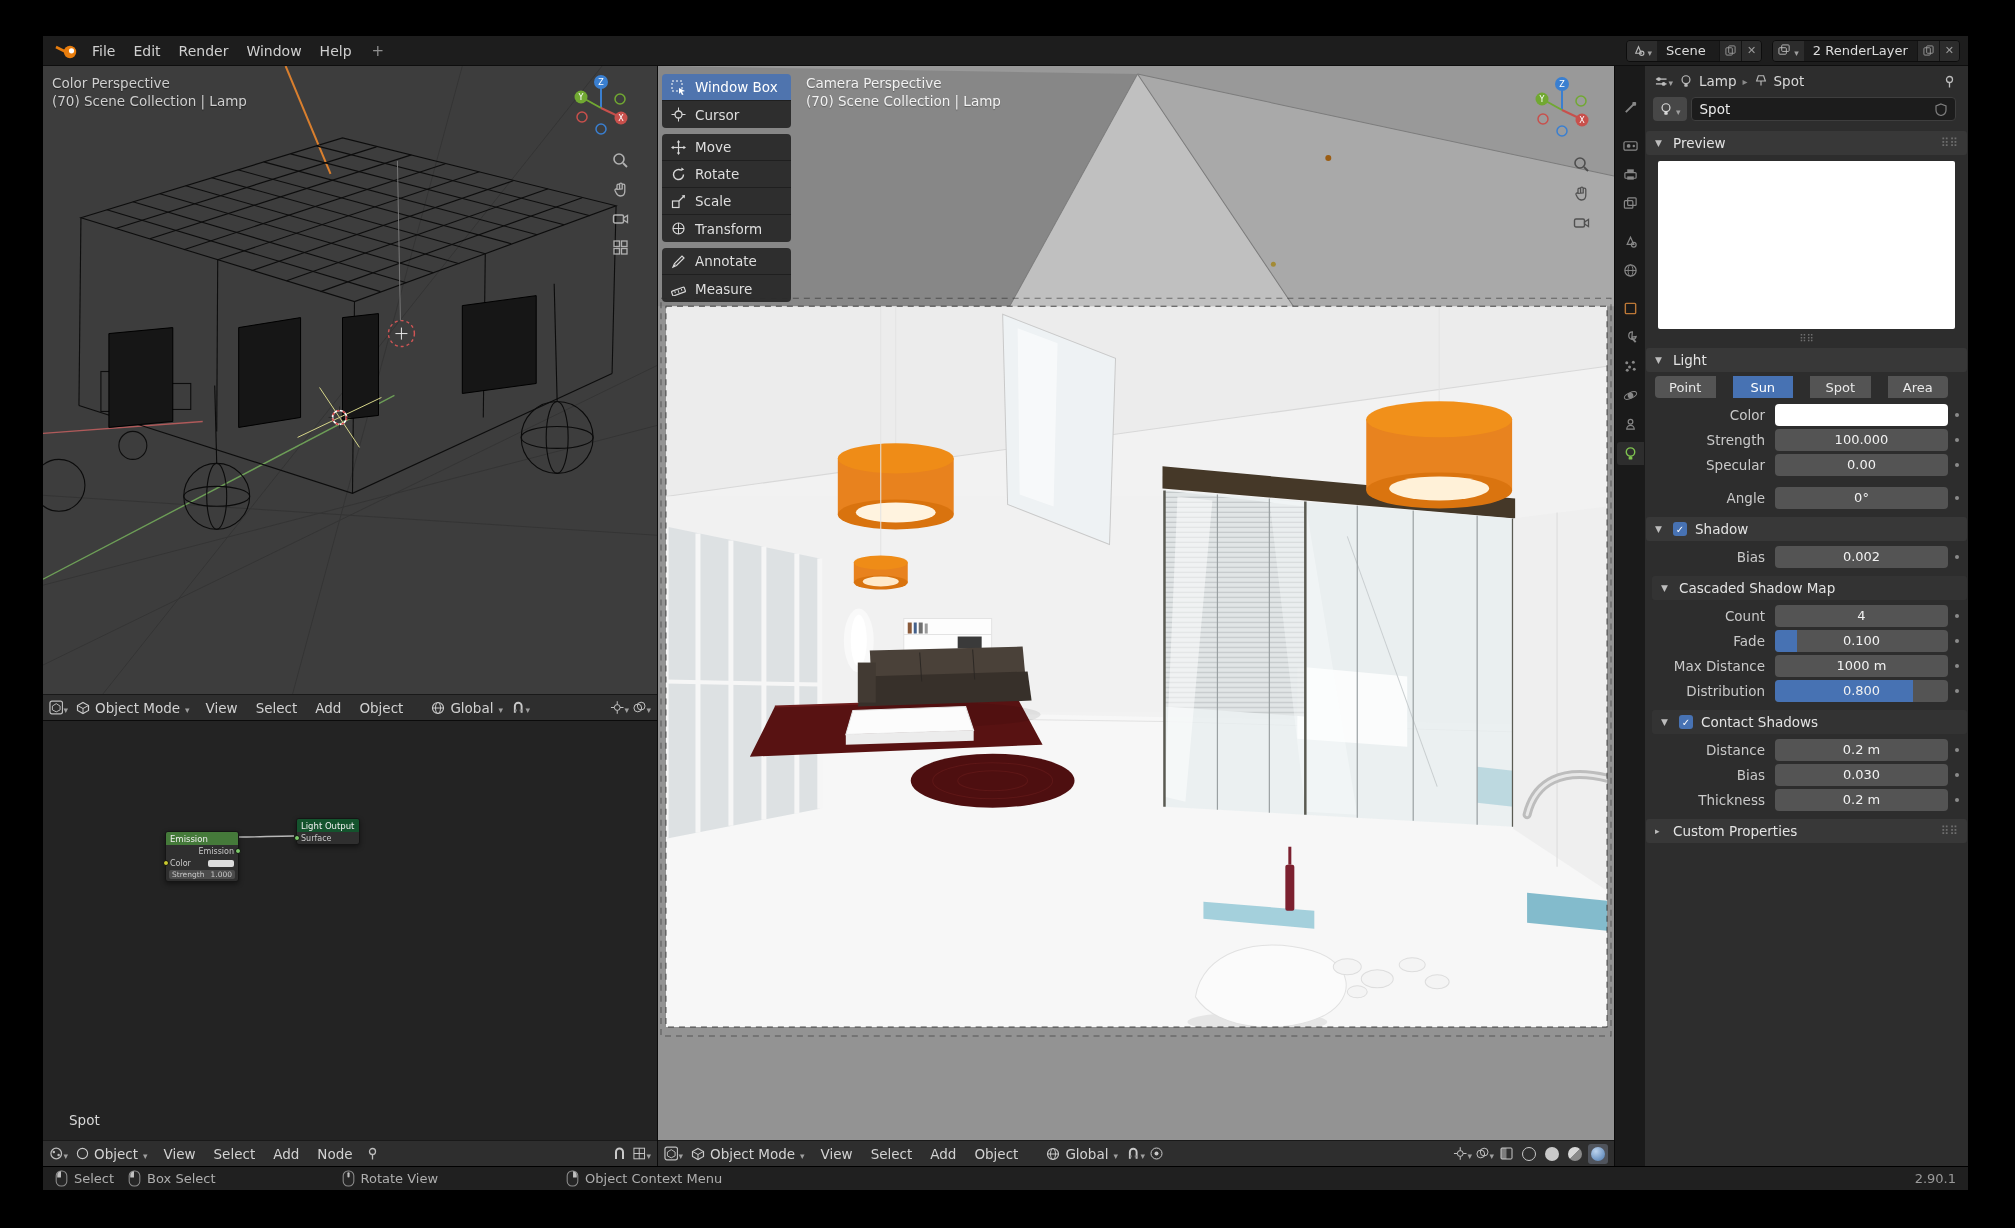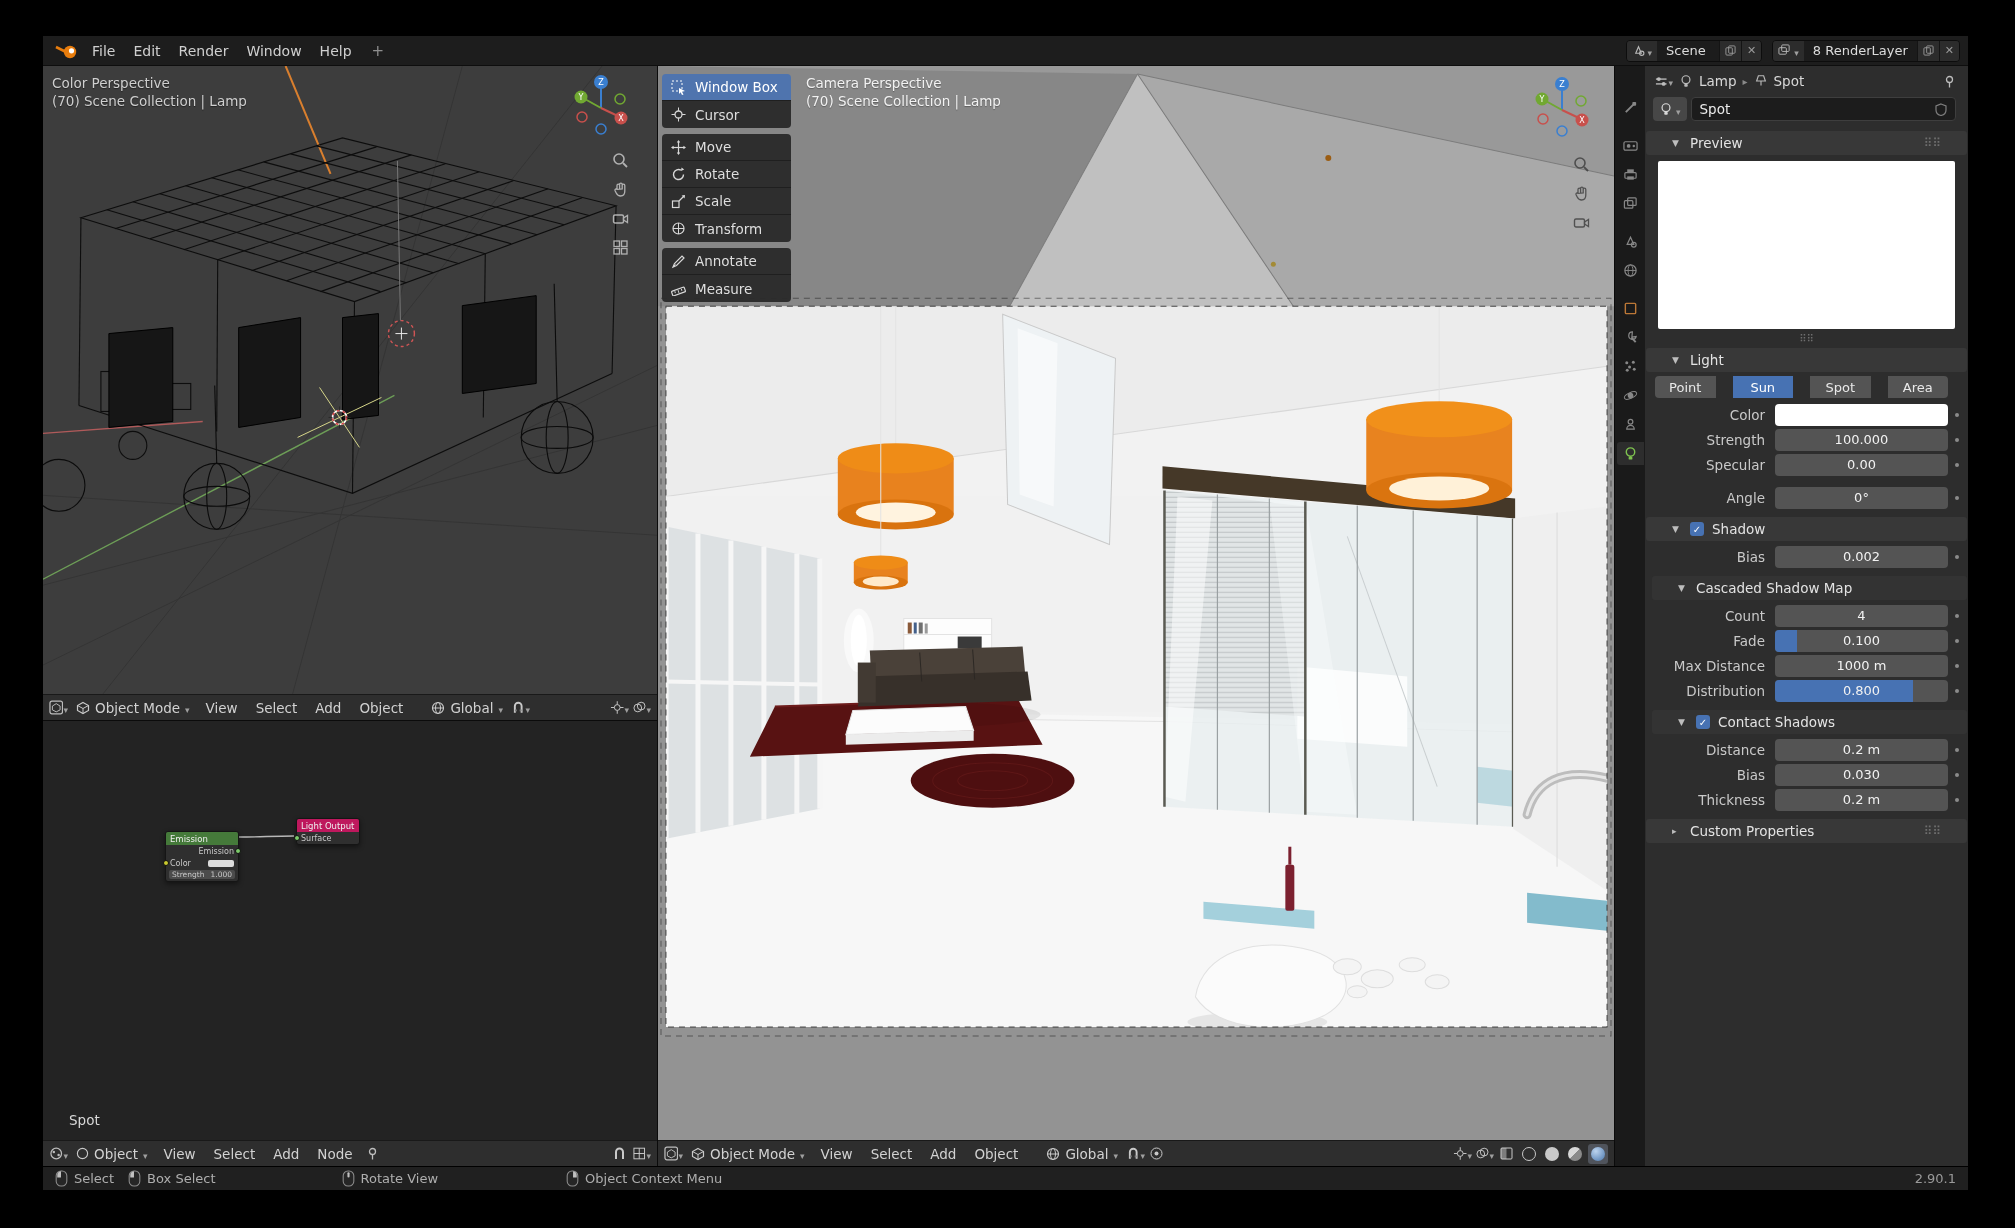--- a/index.html
+++ b/index.html
@@ -81,21 +81,21 @@
 .ptab svg{width:15px;height:15px}
 .ptab.active{background:#2d2d2d;opacity:1}
 .ptab.gap{margin-top:9px}
 .pbody{position:absolute;left:30px;right:0;top:0;bottom:0;background:#2d2d2d}
 .pheader{height:30px;display:flex;align-items:center;padding:0 9px;gap:6px;font-size:13.5px;color:#d8d8d8}
 .crumb-arrow{color:#8a8a8a;font-size:10px}
 .namerow{display:flex;align-items:center;gap:4px;padding:1px 12px 7px 8px}
 .iddrop{display:flex;align-items:center;gap:3px;background:#474747;border-radius:4px;height:24px;padding:0 6px}
 .namefield{flex:1;display:flex;align-items:center;height:24px;background:#1c1c1c;border:1px solid #3e3e3e;border-radius:4px;padding:0 8px;font-size:13.5px;color:#eaeaea;gap:6px}
 .namefield .shield{margin-left:auto;opacity:.75;display:flex}
-.sect-h{display:flex;align-items:center;gap:8px;height:24px;background:#383838;margin:3px 1px;padding:0 26px;font-size:13.5px;color:#e3e3e3;border-radius:3px}
+.sect-h{display:flex;align-items:center;gap:8px;height:24px;background:#383838;margin:3px 1px;padding:0 9px;font-size:13.5px;color:#e3e3e3;border-radius:3px}
 .sect-h.sub{background:#333;margin-left:7px}
 .tri{font-size:9px;color:#bdbdbd;width:10px}
 .tri.open::before{content:"▼"}
 .tri.closed::before{content:"▸"}
 .grip{margin-left:auto;color:#6e6e6e;font-size:12px}
 .grip::before{content:"⠿⠿"}
 .checkbox{width:14px;height:14px;border-radius:3px;background:#4772b3;display:flex;align-items:center;justify-content:center;color:#fff;font-size:10px;flex:0 0 14px}
 .checkbox::before{content:"✓"}
 .preview-box{margin:6px 13px 2px 13px;height:168px;background:#fff;border-radius:2px}
 .pgrip{display:flex;justify-content:center;color:#6e6e6e;font-size:10px;height:14px;align-items:center}
@@ -160,21 +160,21 @@
           </span>
       </div>
       <div class="chip">
         <span class="seg-ic">
           <svg width="13" height="13" viewBox="0 0 14 14">
               <rect x="1" y="4" width="8" height="7" rx="1" fill="none" stroke="#b9b9b9"></rect>
               <rect x="4" y="1" width="8" height="7" rx="1" fill="none" stroke="#b9b9b9"></rect>
             </svg>
           <span class="chev"></span>
         </span>
-        <span class="seg-tx">8 RenderLayer</span>
+        <span class="seg-tx">2 RenderLayer</span>
         <span class="seg-btn">
             <svg width="11" height="11" viewBox="0 0 12 12">
               <rect x="1" y="3" width="7" height="8" rx="1" fill="none" stroke="#9a9a9a"></rect>
               <rect x="4" y="1" width="7" height="8" rx="1" fill="none" stroke="#9a9a9a"></rect>
             </svg>
           </span>
         <span class="seg-btn">
             <span>✕</span>
           </span>
       </div>
@@ -387,21 +387,21 @@
               <span>Color</span>
               <span class="nswatch"></span>
               <span class="sock in" style="background:#c9c92e"></span>
             </div>
           <div class="nfield">
               <span>Strength</span>
               <span>1.000</span>
             </div>
         </div>
         <div class="bnode" style="left:253px;top:97px;width:64px">
-          <div class="bnode-h" style="background:#be185d">
+          <div class="bnode-h" style="background:#14532d">
               <span>Light Output</span>
             </div>
           <div class="bnode-r">
               <span>Surface</span>
               <span></span>
               <span class="sock in" style="background:#7bc96a"></span>
             </div>
         </div>
         <div class="tree-label">Spot</div>
       </div>

